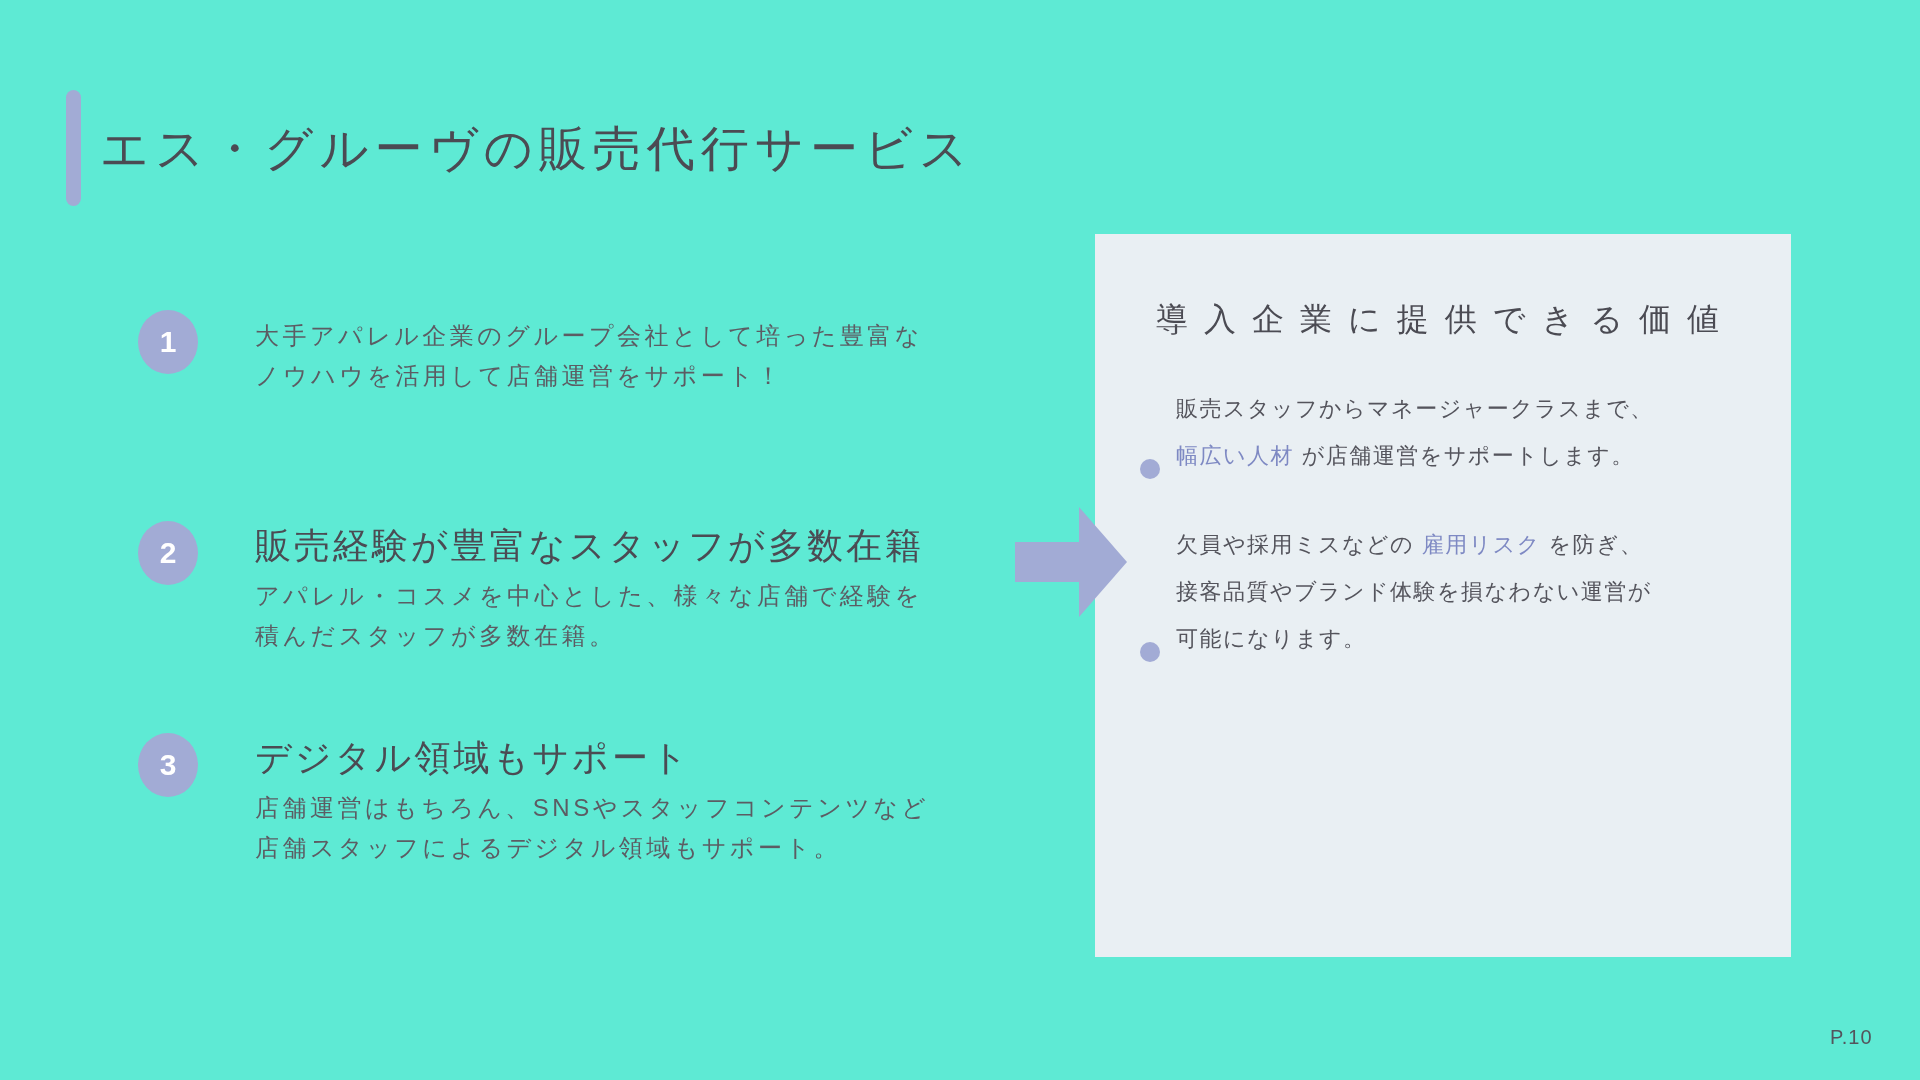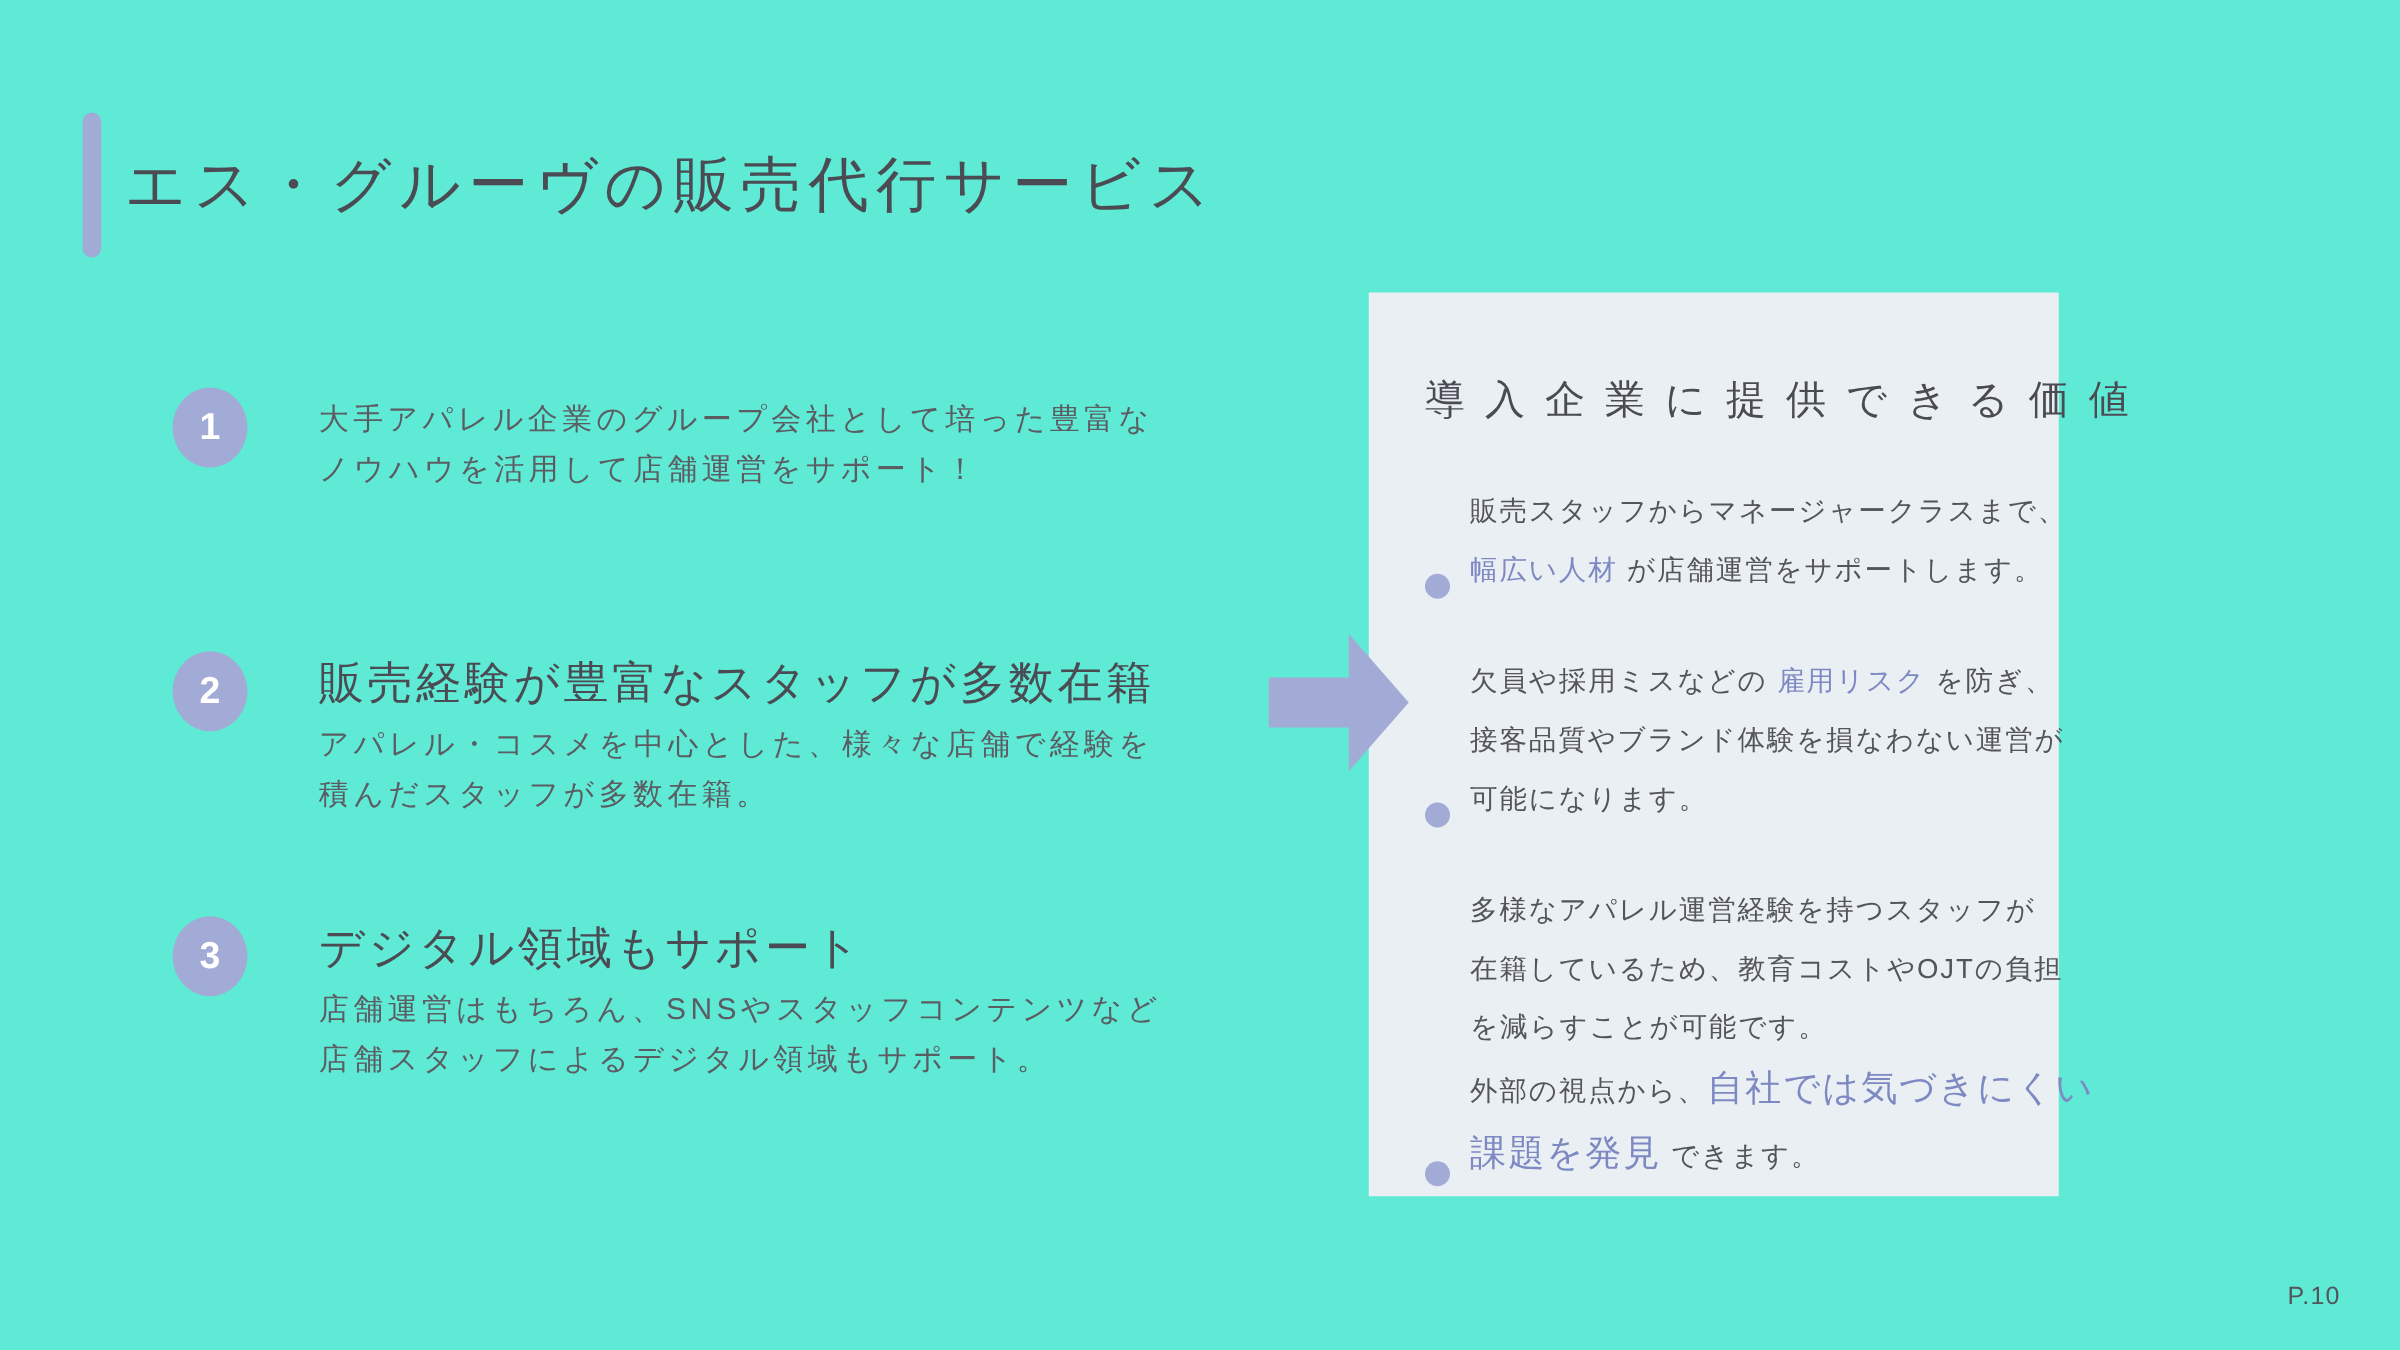--- a/index.html
+++ b/index.html
@@ -53,21 +53,21 @@
   .arrow{position:absolute;left:1015px;top:507px;width:110px;height:110px;z-index:2;}
   .arrow .shaft{position:absolute;left:0;top:35px;width:66px;height:40px;background:var(--shape);}
   .arrow .head{
     position:absolute;left:64px;top:0;width:0;height:0;
     border-top:55px solid transparent;border-bottom:55px solid transparent;
     border-left:48px solid var(--shape);
   }
 
   
   .value-panel{
-    position:absolute;left:1095px;top:234px;width:552px;height:723px;
+    position:absolute;left:1095px;top:234px;width:696px;height:723px;
     background:var(--panel-bg);padding:63px 40px 0 45px;z-index:1;
   }
   .panel-title{
     text-align:center;font-size:32px;line-height:44px;font-weight:500;
     letter-spacing:16px;color:var(--title-text);margin-bottom:44px;white-space:nowrap;
   }
   .bullet{display:flex;align-items:flex-end;margin-bottom:42px;}
   .bullet .dot{
     flex:0 0 auto;width:20px;height:20px;border-radius:50%;
     background:var(--shape);margin-top:14px;margin-right:16px;
@@ -128,24 +128,20 @@
     <div class="bullet">
       <span class="dot"></span>
       <p class="bullet-text"><span>販売スタッフからマネージャークラスまで、</span><br><span class="accent">幅広い人材</span><span> が店舗運営をサポートします。</span></p>
     </div>
 
     <div class="bullet">
       <span class="dot"></span>
       <p class="bullet-text"><span>欠員や採用ミスなどの </span><span class="accent">雇用リスク</span><span> を防ぎ、</span><br><span>接客品質やブランド体験を損なわない運営が</span><br><span>可能になります。</span></p>
     </div>
 
-    <div class="bullet">
-      <span class="dot"></span>
-      <p class="bullet-text"><span>多様なアパレル運営経験を持つスタッフが</span><br><span>在籍しているため、教育コストやOJTの負担</span><br><span>を減らすことが可能です。</span><br><span>外部の視点から、</span><span class="accent big">自社では気づきにくい</span><br><span class="accent big">課題を発見</span><span> できます。</span></p>
-    </div>
   </div>
 
   <div class="arrow">
     <span class="shaft"></span>
     <span class="head"></span>
   </div>
 
   <div class="page-number">P.10</div>
 
 </div>

